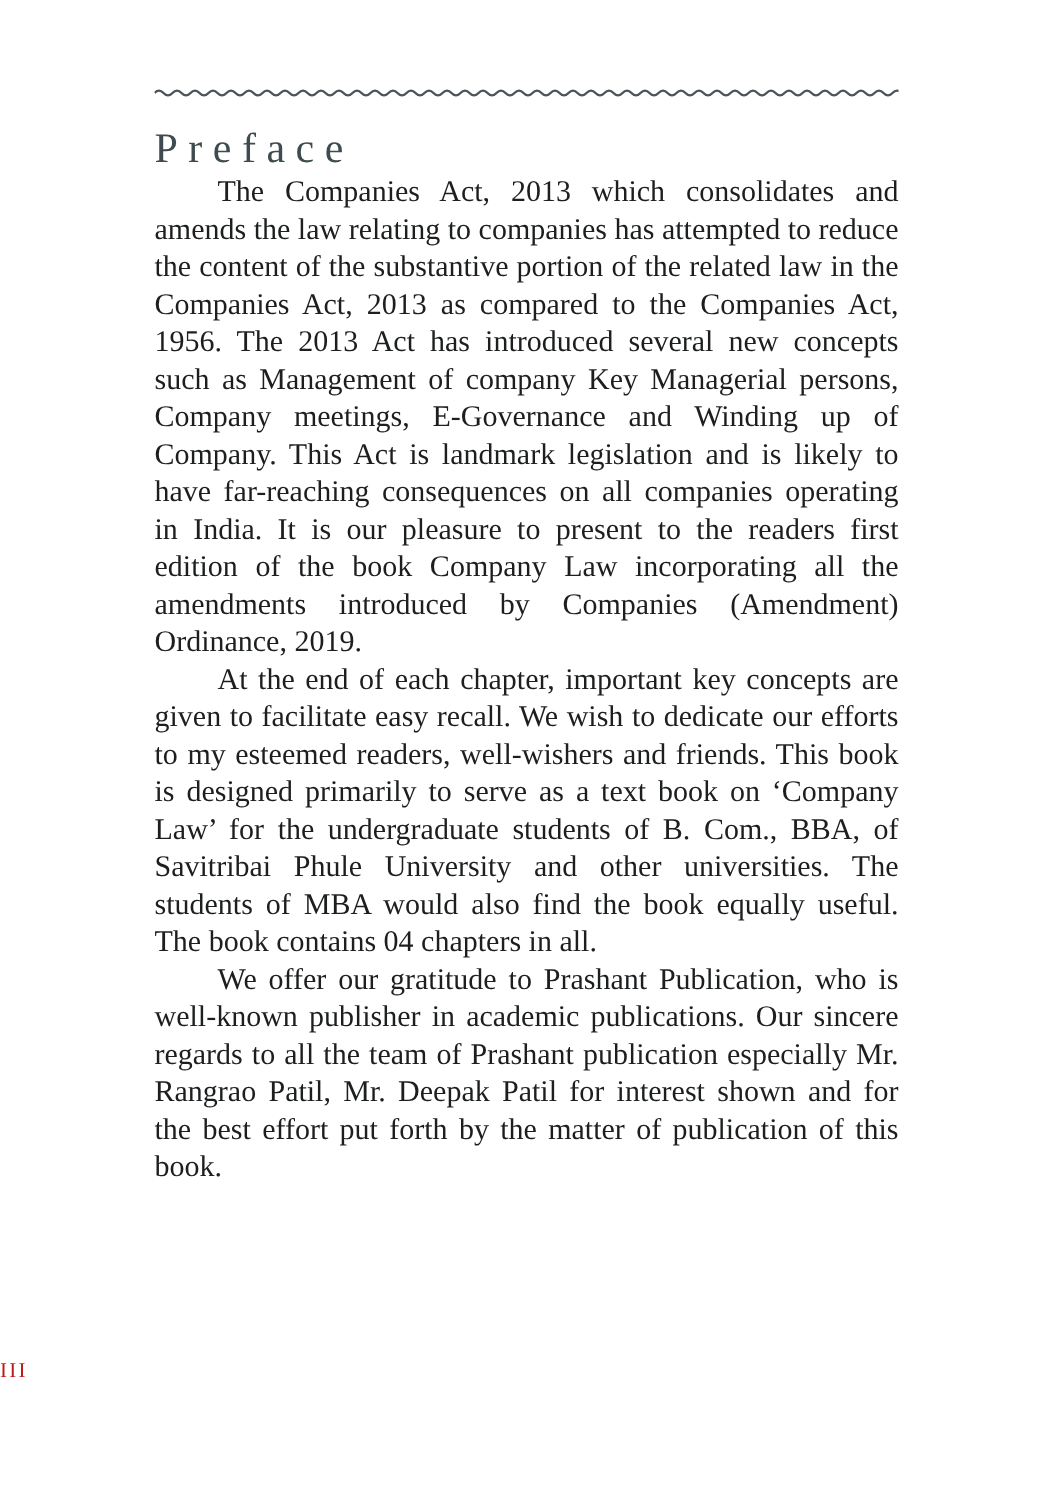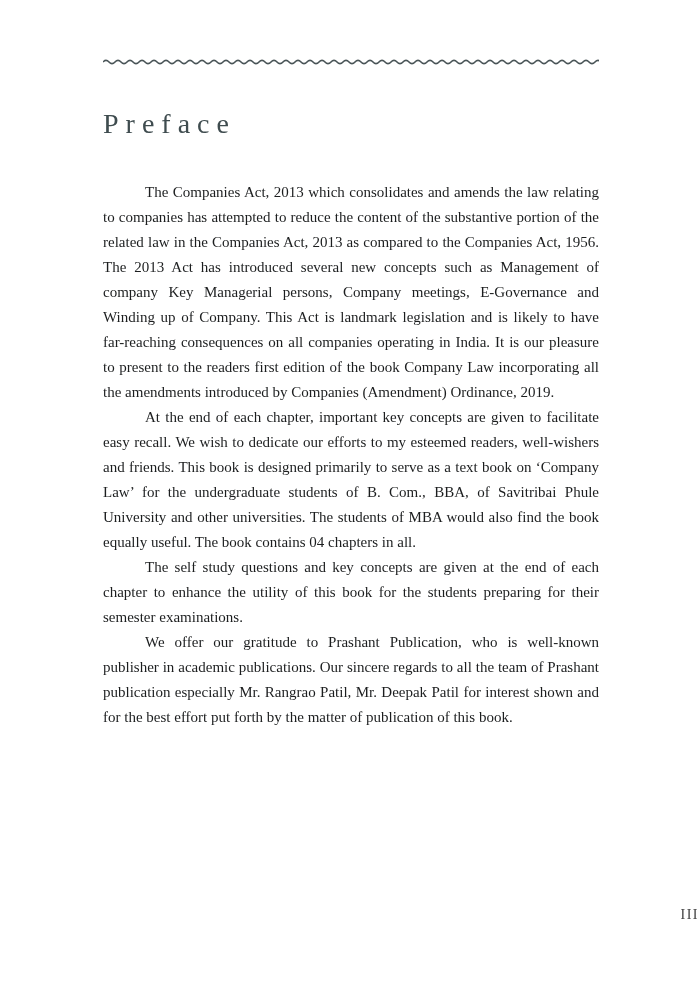--- a/index.html
+++ b/index.html
@@ -22,65 +22,63 @@
     top: 0;
     width: 496px;
   }
   .wavy-rule {
     display: block;
     margin-top: 56px;
     width: 496px;
     height: 12px;
   }
   h1.page-title {
-    margin: 40px 0 0 0;
+    margin: 16px 0 0 0;
     font-size: 28px;
     font-weight: normal;
     color: #3f4c4f;
     letter-spacing: 7px;
     font-family: "Liberation Serif", serif;
   }
   .body-text {
-    margin-top: 40px;
     color: #1c1e1f;
-    font-size: 15px;
+    font-size: 20px;
     line-height: 25px;
     text-align: justify;
   }
   .body-text p {
     margin: 0;
     padding: 0;
     text-indent: 42px;
   }
   .page-number {
     position: absolute;
     left: 0;
     right: 0;
     top: 907px;
-    text-align: right;
+    text-align: left;
     font-size: 14px;
-    color: #404040;
+    color: #b91c1c;
     letter-spacing: 1.5px;
     font-family: "Liberation Serif", serif;
   }
 </style>
 </head>
 <body>
 
 <div class="page">
   <div class="content">
 
     <svg class="wavy-rule" viewBox="0 0 496 12" xmlns="http://www.w3.org/2000/svg" aria-hidden="true">
       <path id="wave-path" fill="none" stroke="#4a5558" stroke-width="1.6" d="M0 6 Q 3 2.8, 6 6 Q 9 9.2, 12 6 Q 15 2.8, 18 6 Q 21 9.2, 24 6 Q 27 2.8, 30 6 Q 33 9.2, 36 6 Q 39 2.8, 42 6 Q 45 9.2, 48 6 Q 51 2.8, 54 6 Q 57 9.2, 60 6 Q 63 2.8, 66 6 Q 69 9.2, 72 6 Q 75 2.8, 78 6 Q 81 9.2, 84 6 Q 87 2.8, 90 6 Q 93 9.2, 96 6 Q 99 2.8, 102 6 Q 105 9.2, 108 6 Q 111 2.8, 114 6 Q 117 9.2, 120 6 Q 123 2.8, 126 6 Q 129 9.2, 132 6 Q 135 2.8, 138 6 Q 141 9.2, 144 6 Q 147 2.8, 150 6 Q 153 9.2, 156 6 Q 159 2.8, 162 6 Q 165 9.2, 168 6 Q 171 2.8, 174 6 Q 177 9.2, 180 6 Q 183 2.8, 186 6 Q 189 9.2, 192 6 Q 195 2.8, 198 6 Q 201 9.2, 204 6 Q 207 2.8, 210 6 Q 213 9.2, 216 6 Q 219 2.8, 222 6 Q 225 9.2, 228 6 Q 231 2.8, 234 6 Q 237 9.2, 240 6 Q 243 2.8, 246 6 Q 249 9.2, 252 6 Q 255 2.8, 258 6 Q 261 9.2, 264 6 Q 267 2.8, 270 6 Q 273 9.2, 276 6 Q 279 2.8, 282 6 Q 285 9.2, 288 6 Q 291 2.8, 294 6 Q 297 9.2, 300 6 Q 303 2.8, 306 6 Q 309 9.2, 312 6 Q 315 2.8, 318 6 Q 321 9.2, 324 6 Q 327 2.8, 330 6 Q 333 9.2, 336 6 Q 339 2.8, 342 6 Q 345 9.2, 348 6 Q 351 2.8, 354 6 Q 357 9.2, 360 6 Q 363 2.8, 366 6 Q 369 9.2, 372 6 Q 375 2.8, 378 6 Q 381 9.2, 384 6 Q 387 2.8, 390 6 Q 393 9.2, 396 6 Q 399 2.8, 402 6 Q 405 9.2, 408 6 Q 411 2.8, 414 6 Q 417 9.2, 420 6 Q 423 2.8, 426 6 Q 429 9.2, 432 6 Q 435 2.8, 438 6 Q 441 9.2, 444 6 Q 447 2.8, 450 6 Q 453 9.2, 456 6 Q 459 2.8, 462 6 Q 465 9.2, 468 6 Q 471 2.8, 474 6 Q 477 9.2, 480 6 Q 483 2.8, 486 6 Q 489 9.2, 492 6 Q 495 2.8, 498 6 Q 501 9.2, 504 6"></path>
     </svg>
 
     <h1 class="page-title">Preface</h1>
 
     <div class="body-text">
       <p>The Companies Act, 2013 which consolidates and amends the law relating to companies has attempted to reduce the content of the substantive portion of the related law in the Companies Act, 2013 as compared to the Companies Act, 1956. The 2013 Act has introduced several new concepts such as Management of company Key Managerial persons, Company meetings, E-Governance and Winding up of Company. This Act is landmark legislation and is likely to have far-reaching consequences on all companies operating in India. It is our pleasure to present to the readers first edition of the book Company Law incorporating all the amendments introduced by Companies (Amendment) Ordinance, 2019.</p>
       <p>At the end of each chapter, important key concepts are given to facilitate easy recall. We wish to dedicate our efforts to my esteemed readers, well-wishers and friends. This book is designed primarily to serve as a text book on ‘Company Law’ for the undergraduate students of B. Com., BBA, of Savitribai Phule University and other universities. The students of MBA would also find the book equally useful. The book contains 04 chapters in all.</p>
-      <p>The self study questions and key concepts are given at the end of each chapter to enhance the utility of this book for the students preparing for their semester examinations.</p>
       <p>We offer our gratitude to Prashant Publication, who is well-known publisher in academic publications. Our sincere regards to all the team of Prashant publication especially Mr. Rangrao Patil, Mr. Deepak Patil for interest shown and for the best effort put forth by the matter of publication of this book.</p>
     </div>
   </div>
 
   <div class="page-number">III</div>
 </div>
 
 </body></html>

